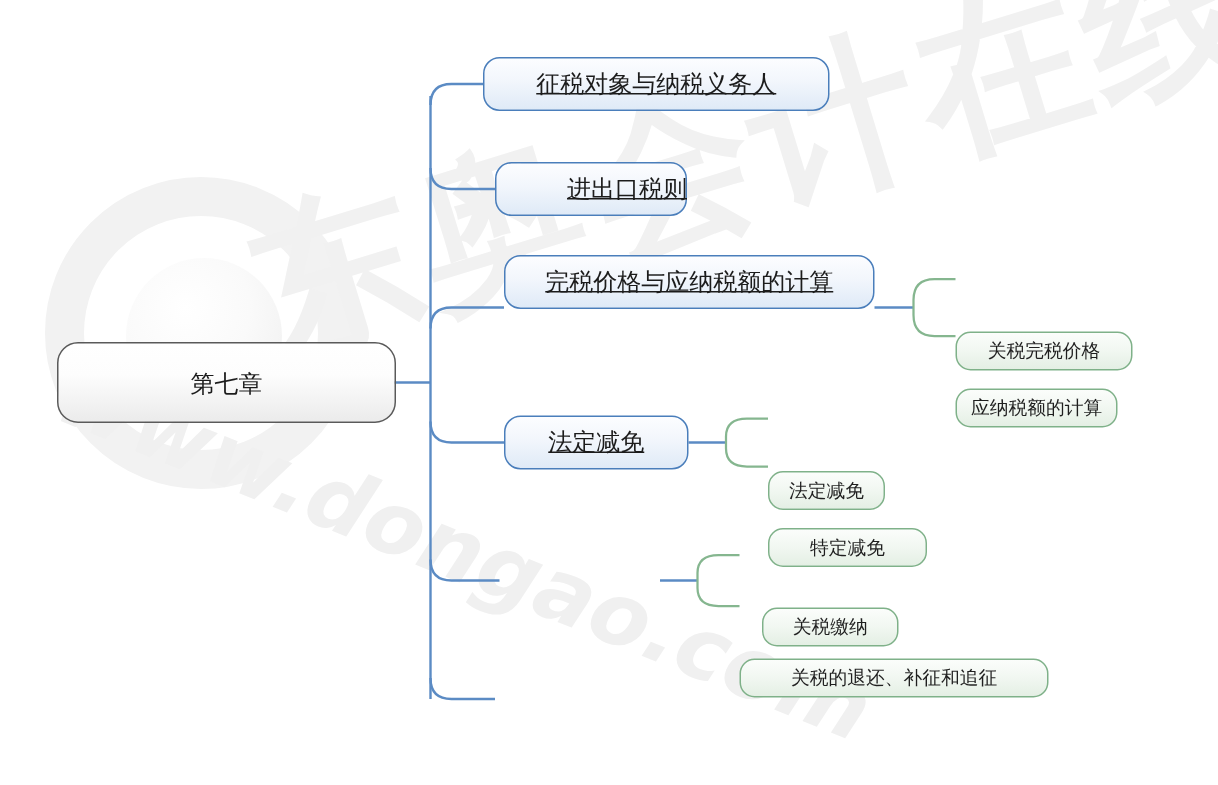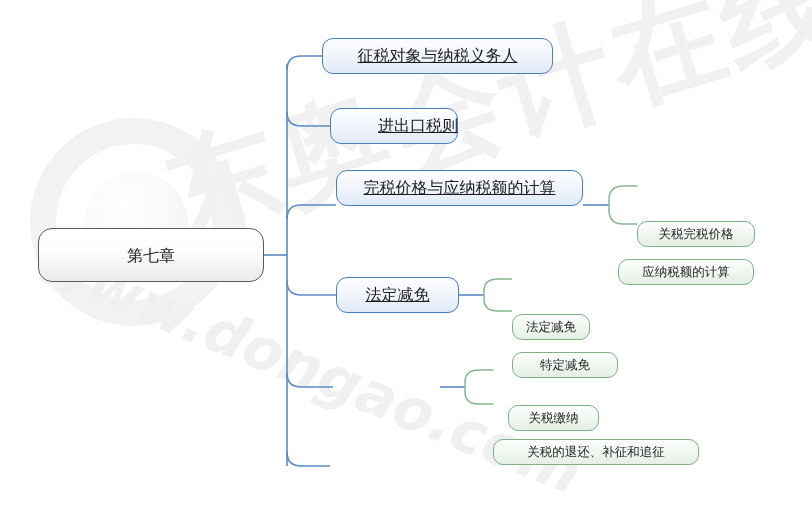--- a/index.html
+++ b/index.html
@@ -182,21 +182,21 @@
   <div class="node node-main" style="left:336px; top:277px; width:123px; height:36px;">
     <span>法定减免</span>
   </div>
 
 
 
   <div class="node node-leaf" style="left:637px; top:173px; width:118px; height:26px;">
     <span>关税完税价格</span>
   </div>
 
-  <div class="node node-leaf" style="left:618px; top:211px; width:136px; height:26px;align-items:center;">
+  <div class="node node-leaf" style="left:637px; top:211px; width:108px; height:26px;align-items:center;">
     <span>应纳税额的计算</span>
   </div>
 
   <div class="node node-leaf" style="left:512px; top:266px; width:78px; height:26px;">
     <span>法定减免</span>
   </div>
 
   <div class="node node-leaf" style="left:512px; top:304px; width:106px; height:26px;">
     <span>特定减免</span>
   </div>

